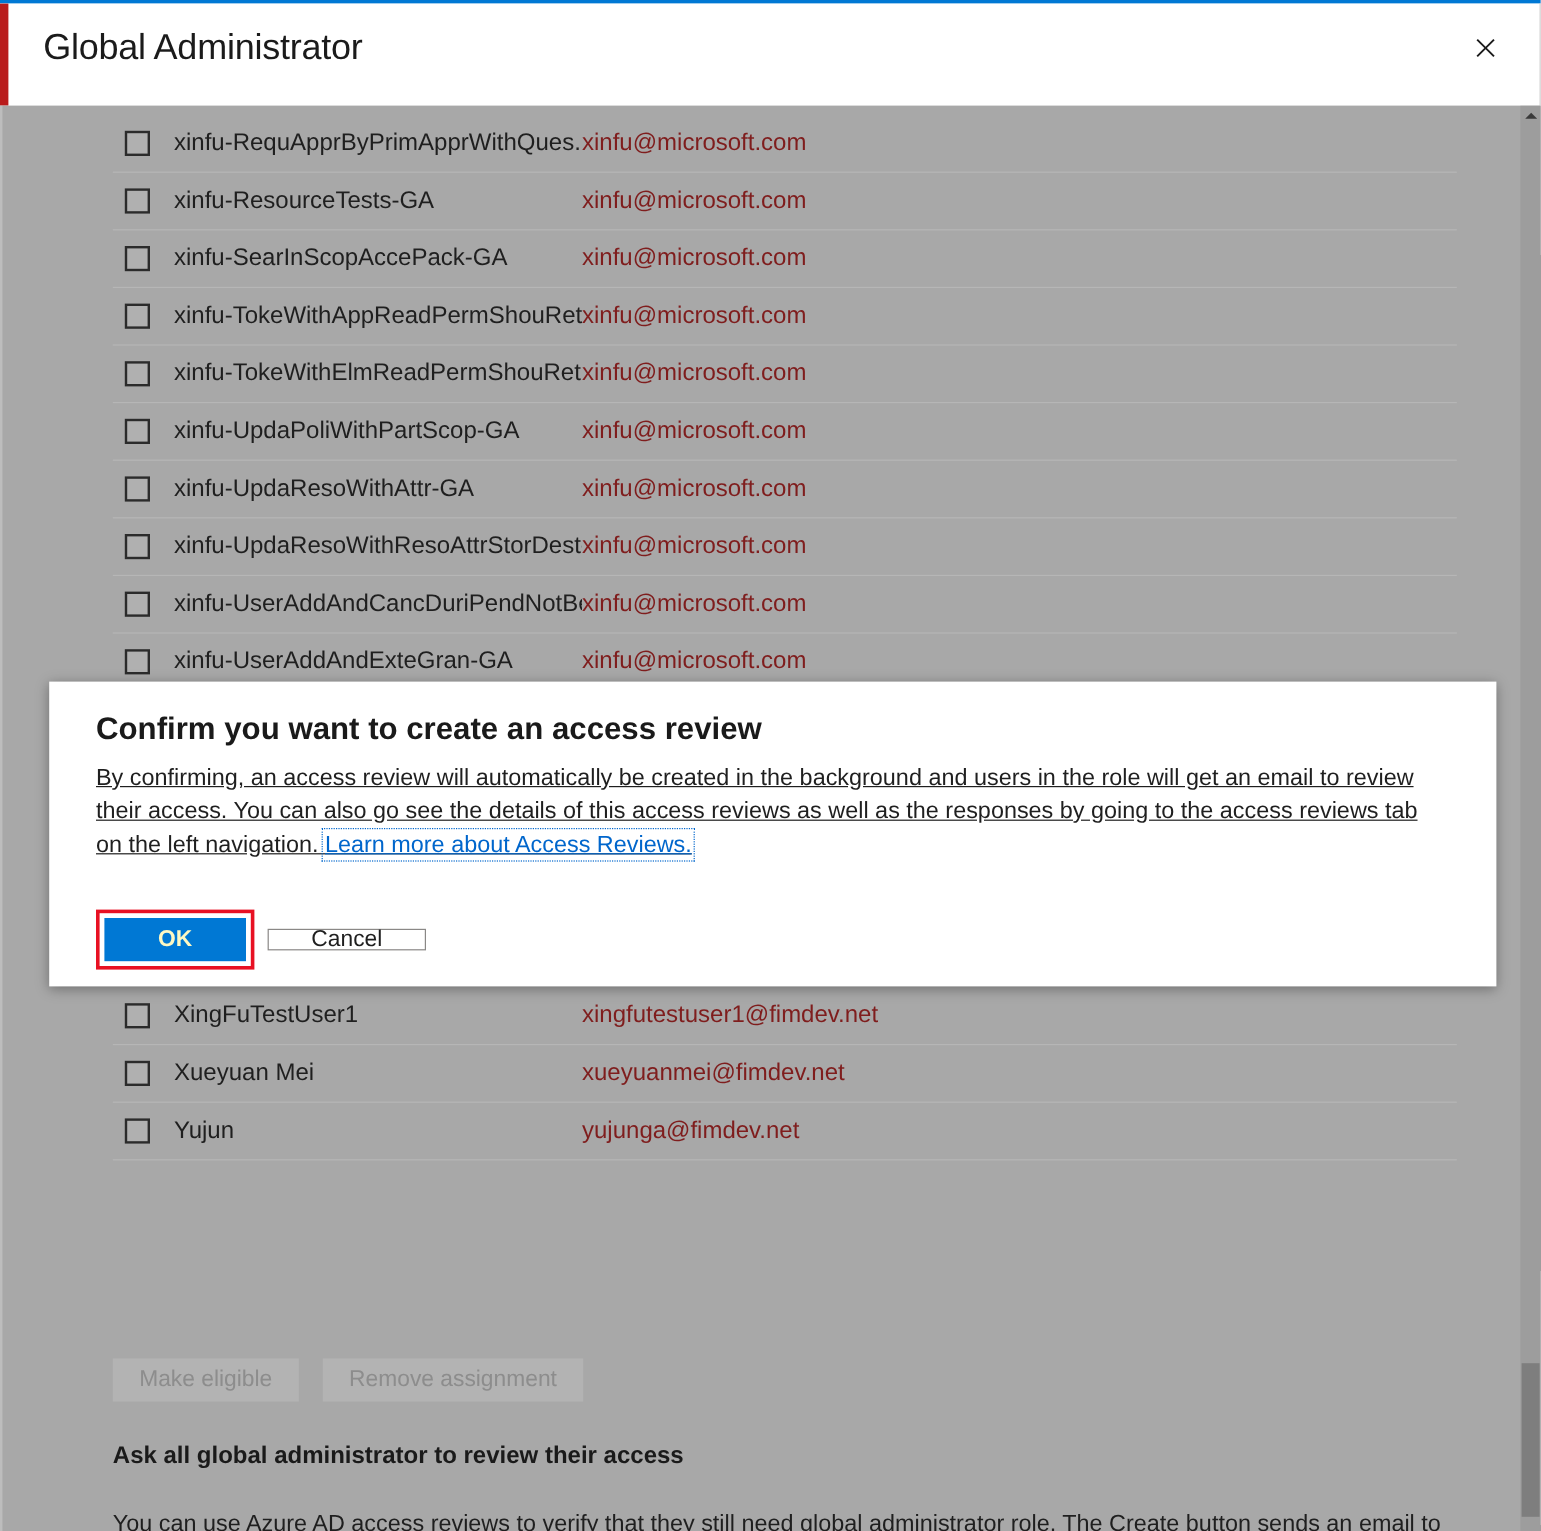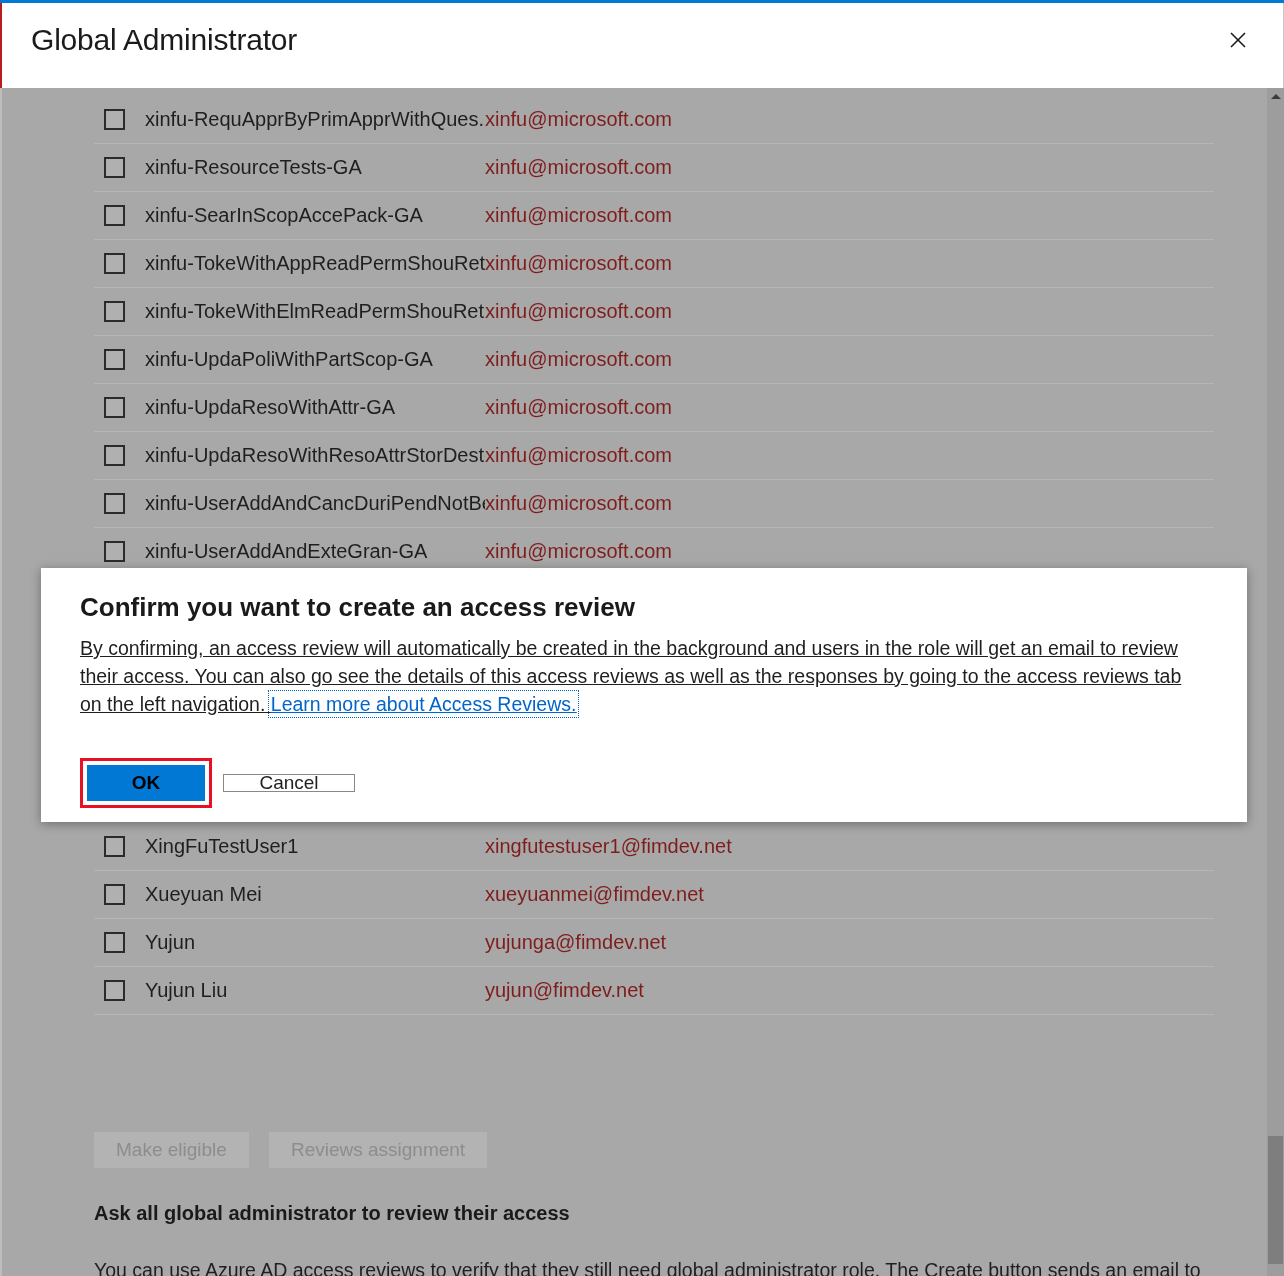--- a/index.html
+++ b/index.html
@@ -25,21 +25,21 @@
     width: 1284px; height: 3px;
     background: #0078d4;
   }
 
   
   .blade-header {
     position: absolute;
     left: 0; top: 3px;
     width: 1284px; height: 85px;
     background: #ffffff;
-    border-left: 2px solid #b91c1c;
+    border-left: 7px solid #b91c1c;
     border-right: 1px solid #c8c8c8;
   }
   .blade-title {
     position: absolute;
     left: 29px; top: 20px;
     font-size: 30px;
     font-weight: 400;
     color: #1b1b1b;
     letter-spacing: -0.2px;
     white-space: nowrap;
@@ -221,21 +221,21 @@
     gap: 11px;
   }
   .ok-wrap {
     padding: 4px;
     border: 3px solid #e81123;
     display: inline-flex;
   }
   .btn-ok {
     width: 118px; height: 36px;
     background: #0078d4;
-    color: #000000;
+    color: #fef9c3;
     border: none;
     font-size: 19px;
     font-weight: 600;
     font-family: "Liberation Sans", sans-serif;
     display: flex; align-items: center; justify-content: center;
     cursor: pointer;
   }
   .btn-cancel {
     width: 132px; height: 18px;
     background: #ffffff;
@@ -331,30 +331,25 @@
       <div class="member-row">
         <span class="row-checkbox"></span>
         <span class="row-name">Xueyuan Mei</span>
         <span class="row-mail">xueyuanmei@fimdev.net</span>
       </div>
       <div class="member-row">
         <span class="row-checkbox"></span>
         <span class="row-name">Yujun</span>
         <span class="row-mail">yujunga@fimdev.net</span>
       </div>
-      <div class="member-row">
-        <span class="row-checkbox"></span>
-        <span class="row-name">Yujun Liu</span>
-        <span class="row-mail">yujun@fimdev.net</span>
-      </div>
     </div>
 
     <div class="actions-row">
       <button class="btn-disabled">Make eligible</button>
-      <button class="btn-disabled">Reviews assignment</button>
+      <button class="btn-disabled">Remove assignment</button>
     </div>
 
     <div class="section-heading">Ask all global administrator to review their access</div>
     <div class="section-desc">You can use Azure AD access reviews to verify that they still need global administrator role. The Create button sends an email to require all users in a global administrator role to provide a business justification in the Azure portal for their role assignment.</div>
 
     <div class="scrollbar">
       <div class="scroll-arrow-up">
         <span class="tri"></span>
       </div>
       <div class="scroll-thumb"></div>

